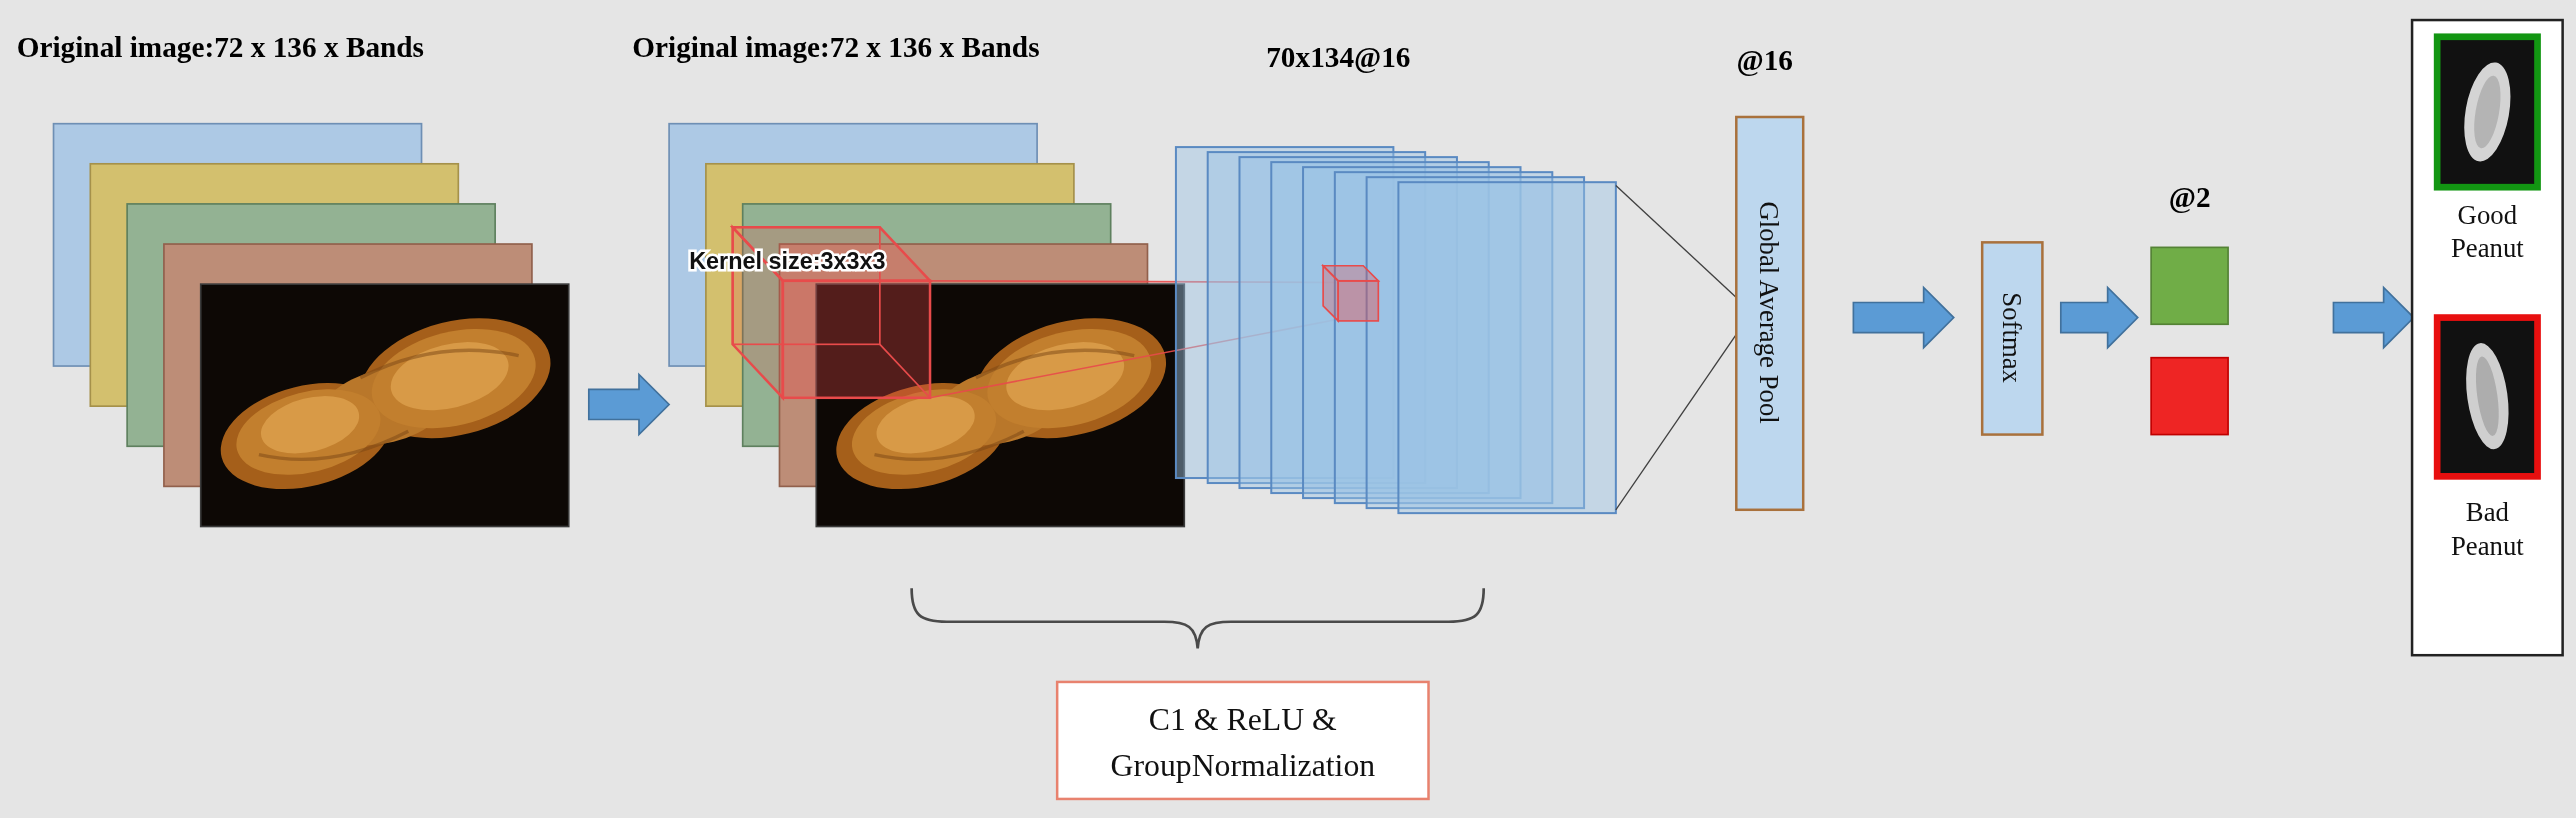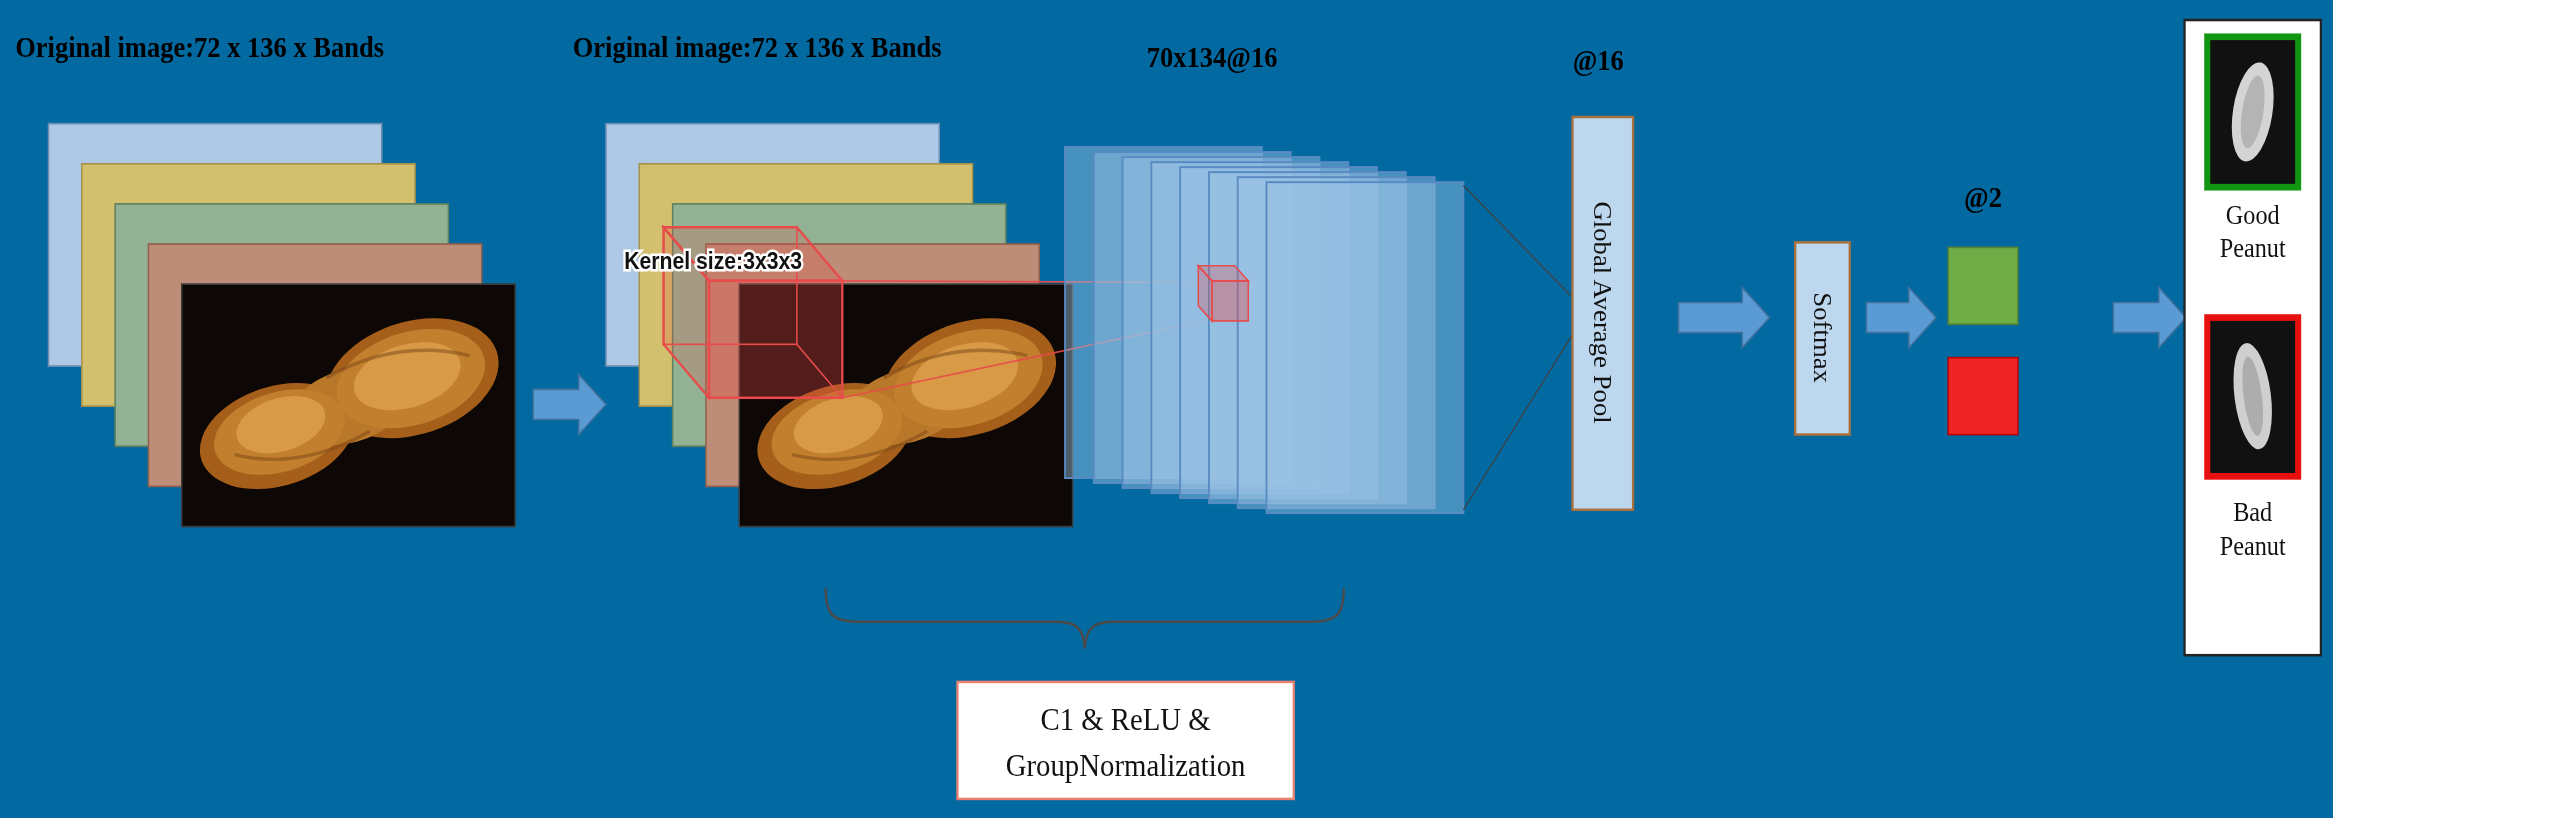--- a/index.html
+++ b/index.html
@@ -1,20 +1,20 @@
 <!DOCTYPE html>
 <html style="font-size:12px"><head>
 <meta charset="utf-8">
 <style>
   html, body { margin: 0; padding: 0; background: #ffffff; }
   #canvas {
     position: relative;
-    width: 2333px;
+    width: 2576px;
     height: 819px;
-    background: #0369a1;
+    background: #e5e5e5;
     overflow: hidden;
     text-decoration: underline;
   }
   #diagram-svg { position: absolute; inset: 0; width: 100%; height: 100%; }
   .t-serif-bold { font-family: "Liberation Serif", serif; font-weight: bold; }
   .t-serif      { font-family: "Liberation Serif", serif; }
   .t-sans-bold  { font-family: "Liberation Sans", sans-serif; font-weight: bold; }
 </style>
 </head>
 <body>

